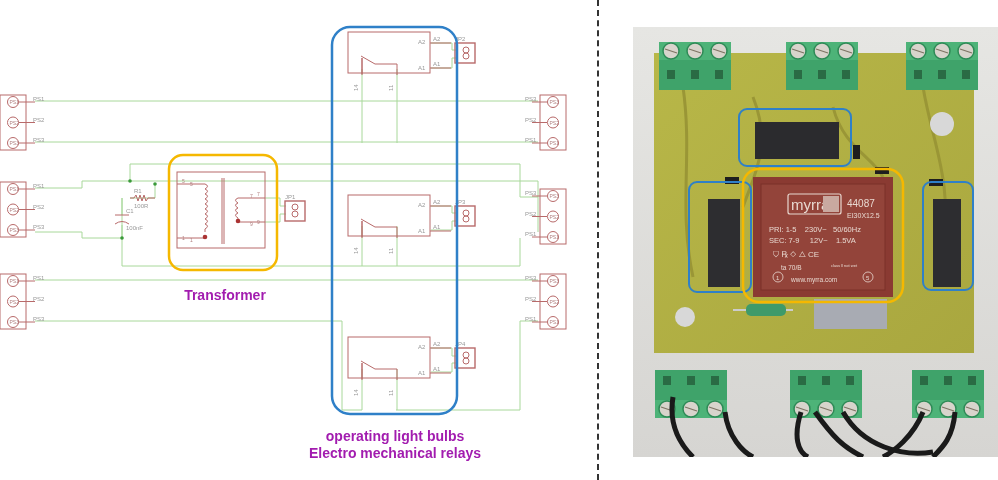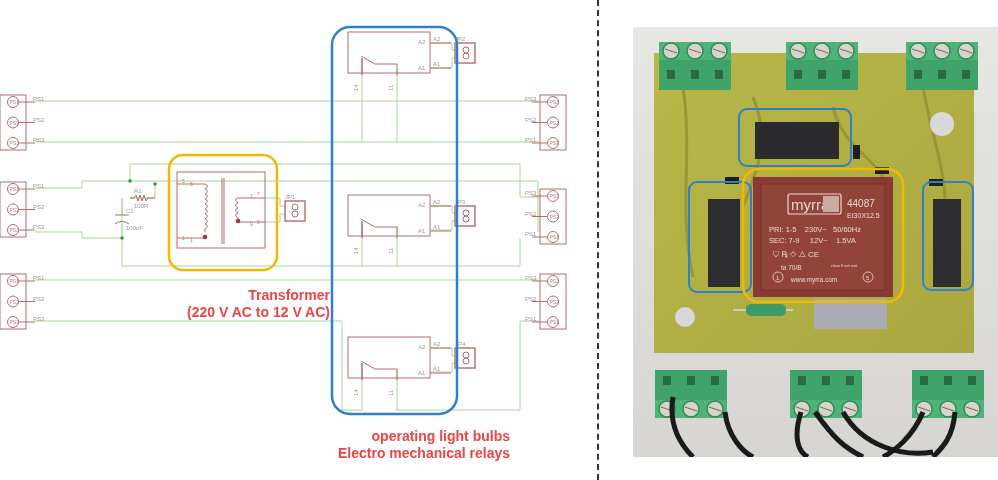--- a/index.html
+++ b/index.html
@@ -1,18 +1,18 @@
 <!DOCTYPE html>
 <html><head>
 <meta charset="utf-8">
 <style>
   html,body{margin:0;padding:0;background:#ffffff;}
   body{width:998px;height:480px;position:relative;overflow:hidden;font-family:"Liberation Sans",sans-serif;}
   #schem{position:absolute;left:0;top:0;}
-  .cap{position:absolute;text-align:right;font-weight:bold;color:#ef4444;font-size:14px;line-height:17px;}
+  .cap{position:absolute;text-align:center;font-weight:bold;color:#a21caf;font-size:14px;line-height:17px;}
   #divider{position:absolute;left:597px;top:0;width:0;height:480px;border-left:2px dashed #333;}
   #photo{position:absolute;left:633px;top:27px;width:365px;height:430px;}
   .lbl{font-family:"Liberation Sans",sans-serif;fill:#999;font-size:6px;}
   .plbl{font-family:"Liberation Sans",sans-serif;fill:#b08080;font-size:5px;}
   .ptxt{font-family:"Liberation Sans",sans-serif;fill:#e8d8d0;}
 </style>
 </head>
 <body>
 
 <svg id="schem" width="600" height="480" viewBox="0 0 600 480">
@@ -259,21 +259,20 @@
         <text x="285" y="199" class="lbl" font-size="6">JP1</text>
       </g>
     </g>
 
   <rect x="169" y="155" width="108" height="115" rx="14" fill="none" stroke="#f5b800" stroke-width="2.5"></rect>
   <rect x="332" y="27" width="125" height="387" rx="18" fill="none" stroke="#2f80c8" stroke-width="2.5"></rect>
 </svg>
 
 <div class="cap" style="left:120px;top:287px;width:210px;">
   <div>Transformer</div>
-  <div>(220 V AC to 12 V AC)</div>
 </div>
 <div class="cap" style="left:280px;top:428px;width:230px;">
   <div>operating light bulbs</div>
   <div>Electro mechanical relays</div>
 </div>
 
 <div id="divider"></div>
 
 <svg id="photo" viewBox="0 0 365 430">
   <defs>

